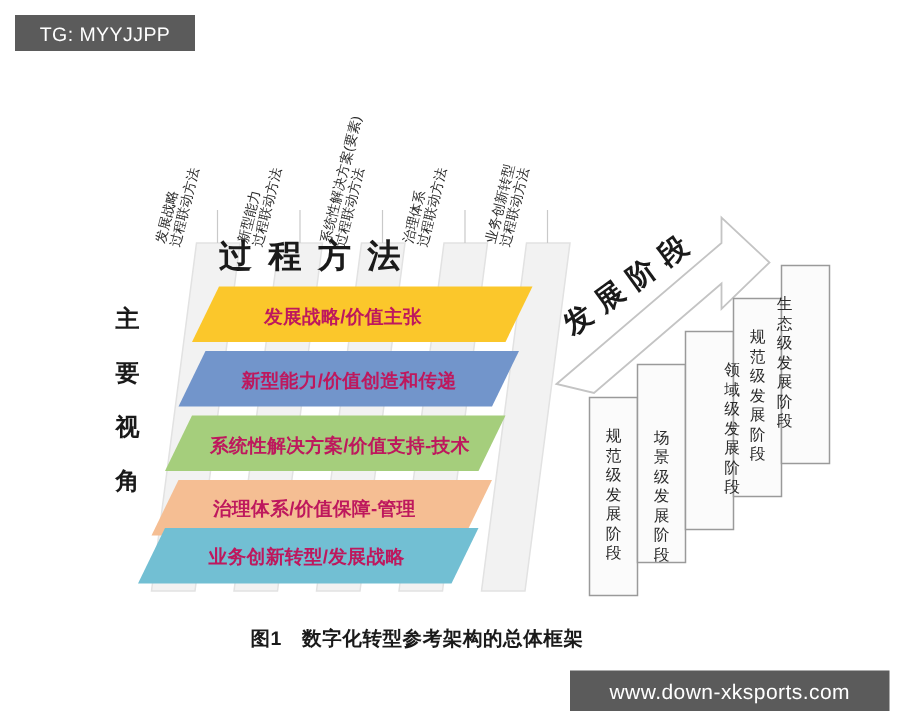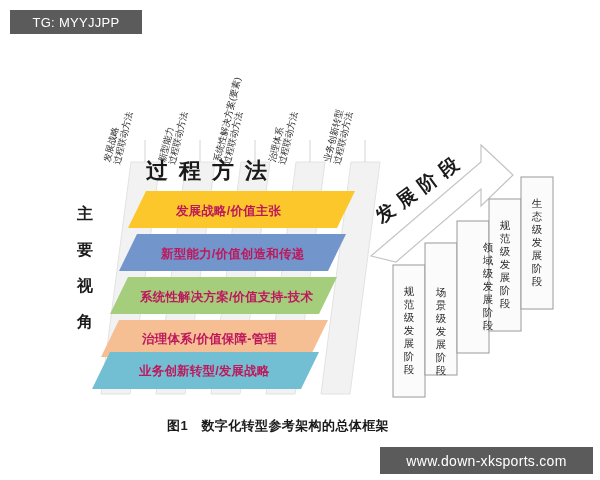--- a/index.html
+++ b/index.html
@@ -27,21 +27,21 @@
     color: #ffffff;
     font-size: 13px;
     letter-spacing: 0.3px;
     display: flex;
     align-items: center;
     justify-content: center;
     white-space: nowrap;
   }
   #wm-top {
     left: 10px; top: 10px;
-    width: 132px; height: 24px;
+    width: 120px; height: 24px;
     font-size: 13px;
     text-align: right;
   }
   #wm-bottom {
     left: 380px; top: 447px;
     width: 213px; height: 27px;
     font-size: 14px;
   }
 
   
@@ -205,20 +205,20 @@
   <div class="band-label" style="left:161px; top:246px;">新型能力/价值创造和传递</div>
   <div class="band-label" style="left:142px; top:331px;">治理体系/价值保障-管理</div>
   <div class="band-label" style="left:139px; top:363px;">业务创新转型/发展战略</div>
 
   <div id="stage-banner-text">发展阶段</div>
 
   <div class="stage-box-label" style="left:402px; top:285px;">规范级发展阶段</div>
   <div class="stage-box-label" style="left:434px; top:263px;margin-top:23px;">场景级发展阶段</div>
   <div class="stage-box-label" style="left:481px; top:241px;">领域级发展阶段</div>
   <div class="stage-box-label" style="left:498px; top:219px;">规范级发展阶段</div>
-  <div class="stage-box-label" style="left:530px; top:197px;">生态级发展阶段</div>
+  <div class="stage-box-label" style="left:516px; top:197px;">生态级发展阶段</div>
 
   <div id="caption">图1　数字化转型参考架构的总体框架</div>
 
   <div class="watermark" id="wm-top">TG: MYYJJPP</div>
   <div class="watermark" id="wm-bottom">www.down-xksports.com</div>
 
 </div>
 
 </body></html>

